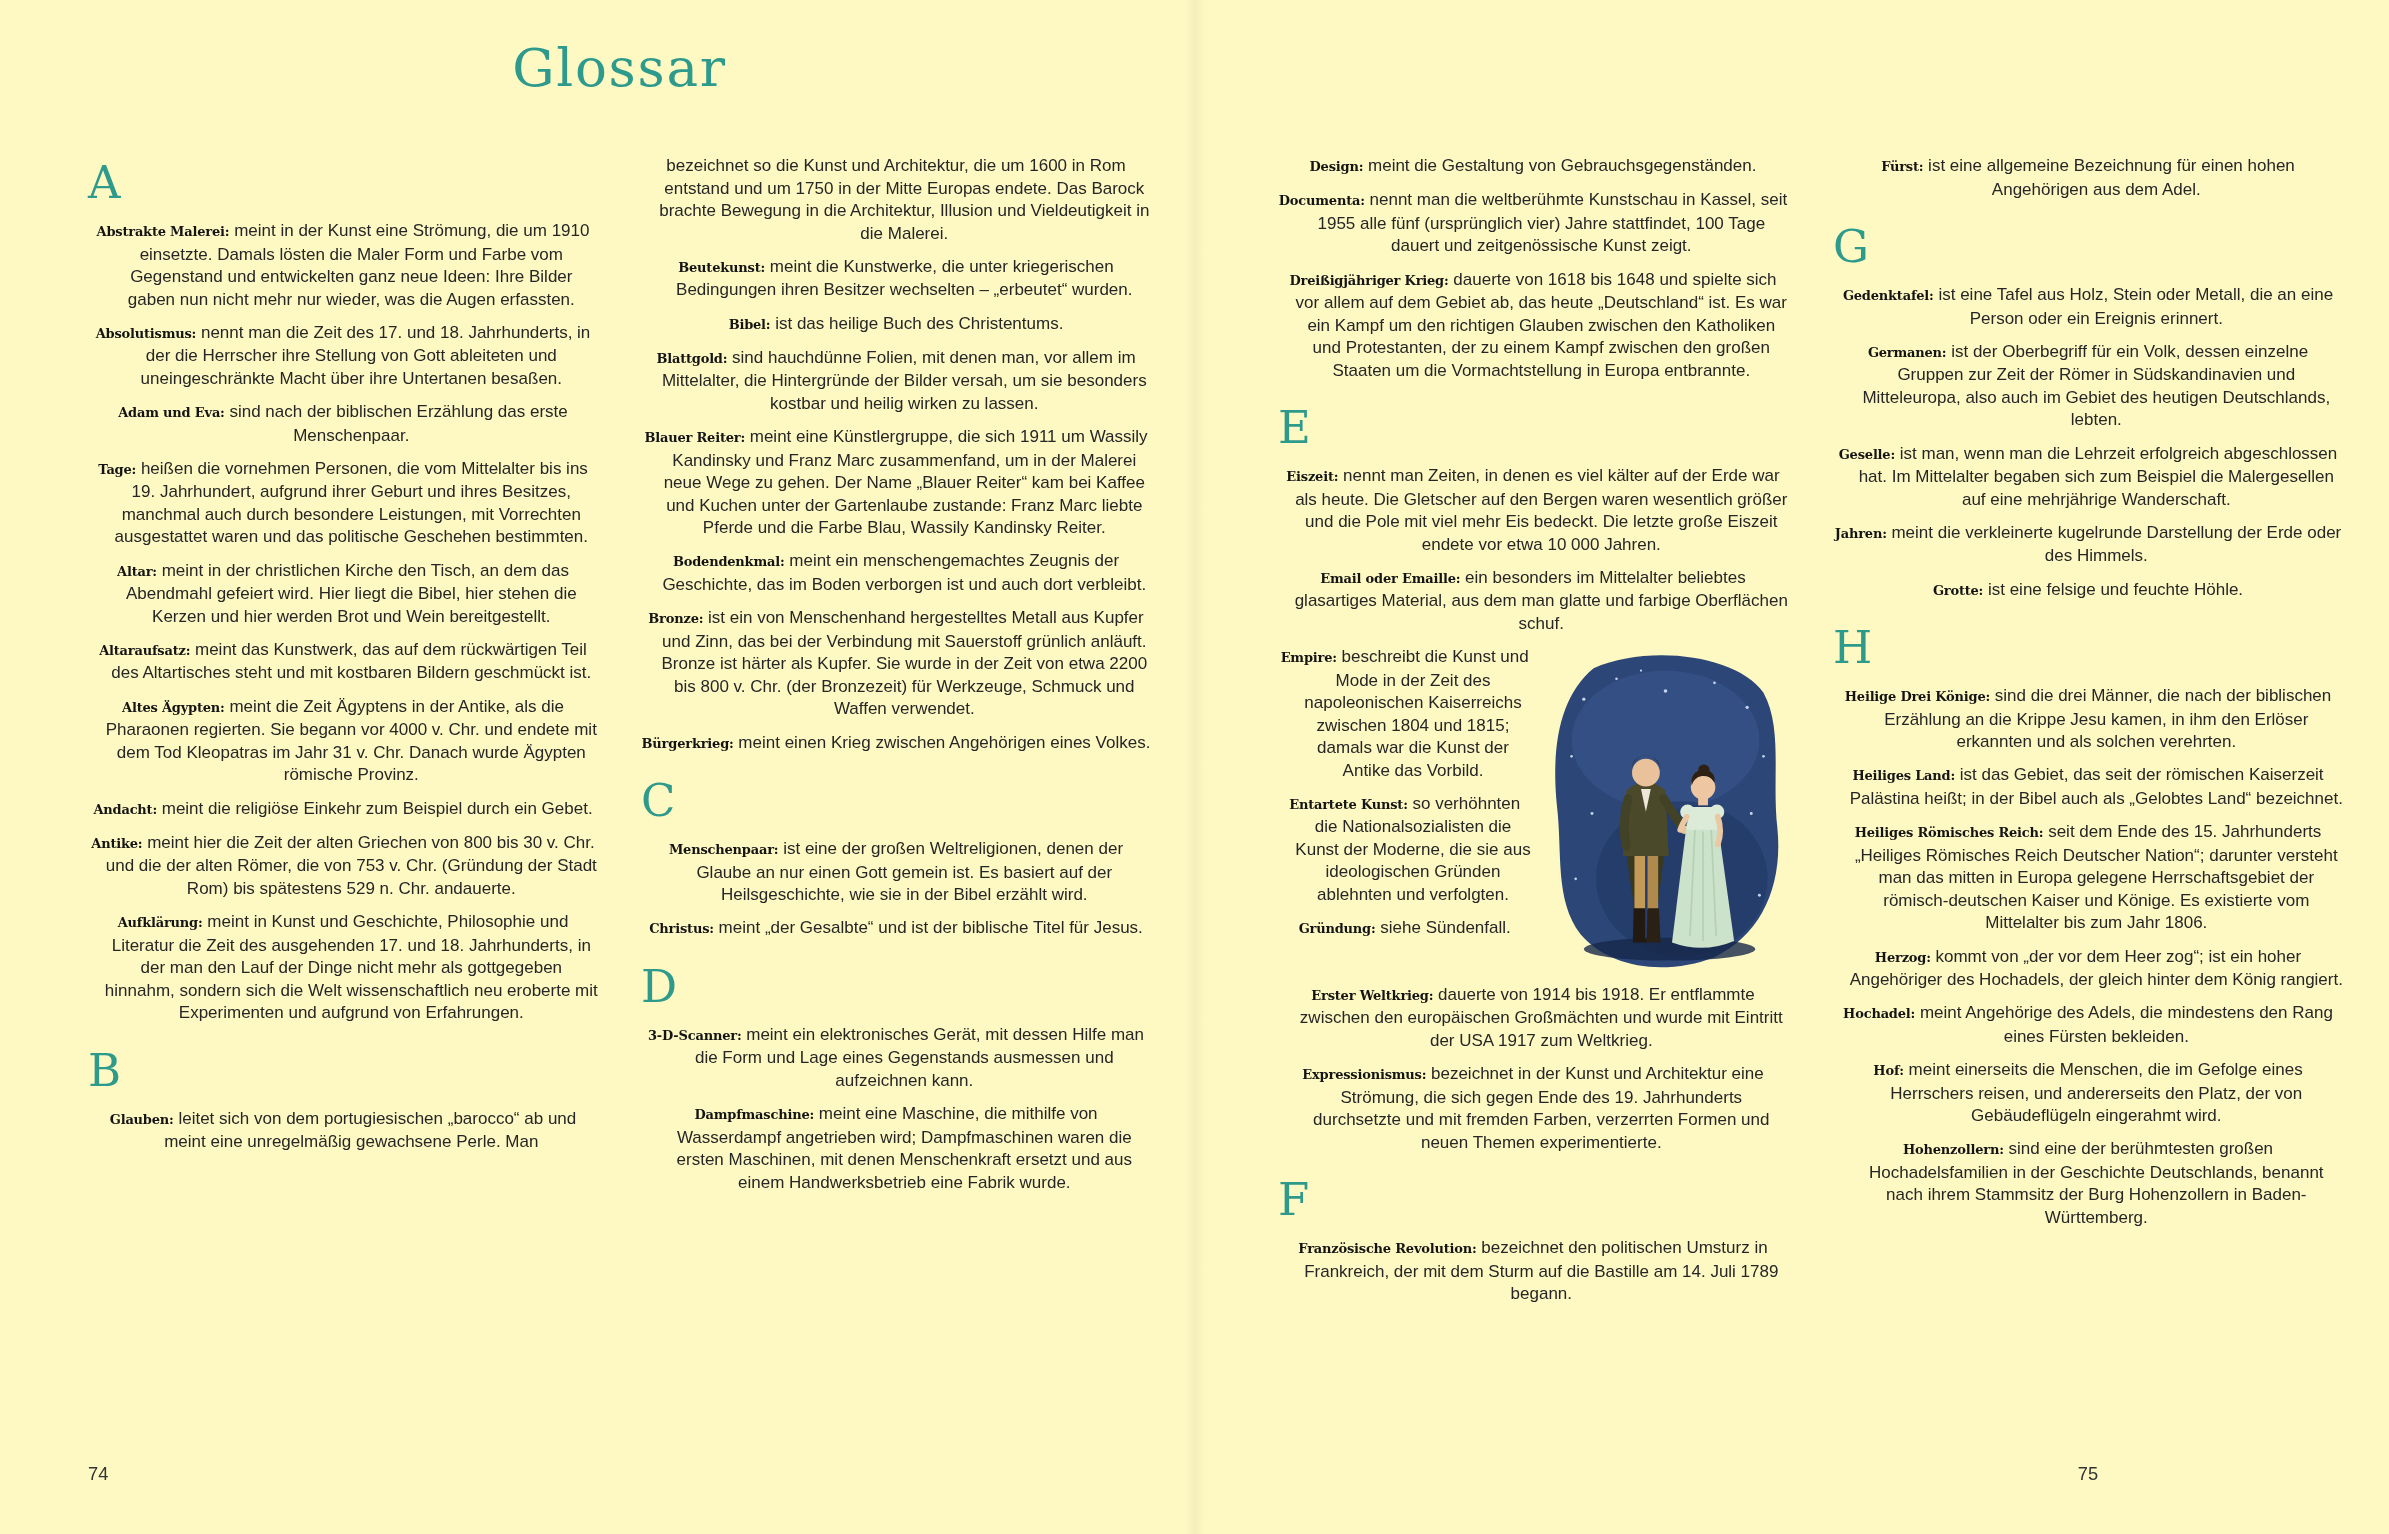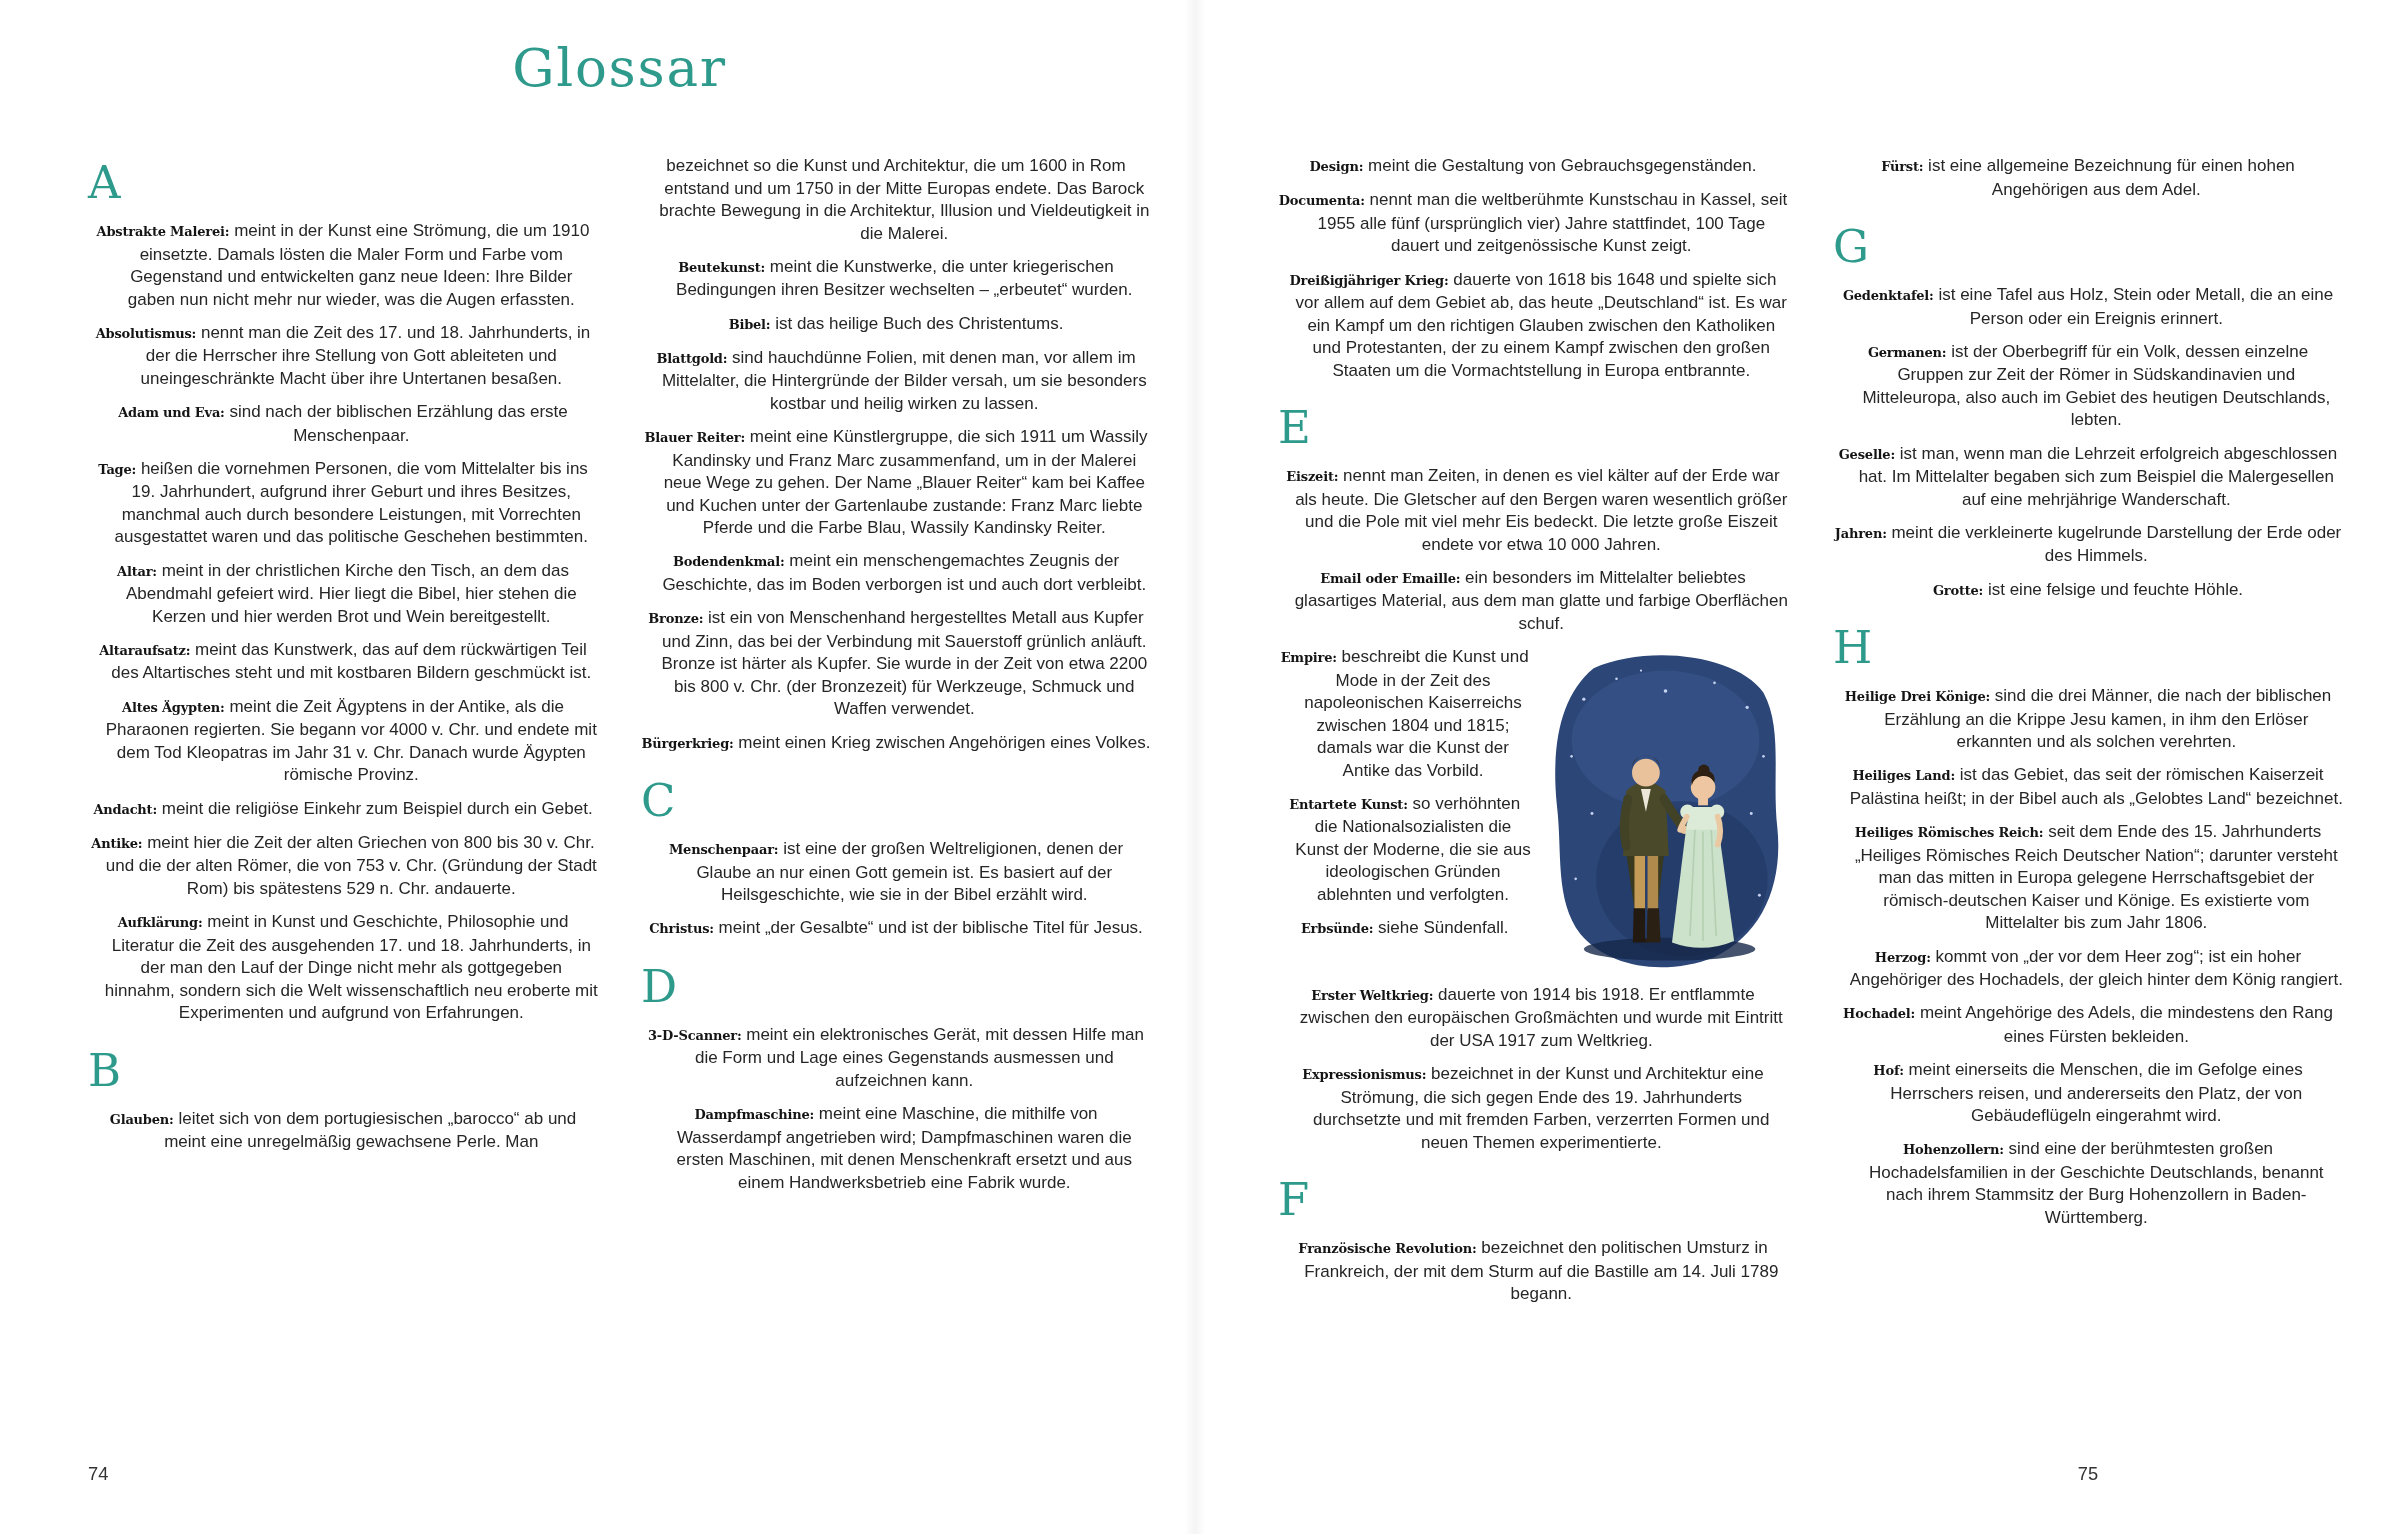--- a/index.html
+++ b/index.html
@@ -1,19 +1,19 @@
 <!DOCTYPE html>
 <html lang="de" style="--accent: #2E9A8C;font-size:13.3px"><head>
 <meta charset="utf-8">
 <style>
   :root { --accent:#2E9A8C; --ink:#262626; }
   * { box-sizing:border-box; }
   body { margin:0; background:#e9e9e7; }
   .spread {
-    position:relative; width:2389px; height:1534px; background:#ffffff;
+    position:relative; width:2389px; height:1534px; background:#fef9c3;
     font-family:"Liberation Sans", sans-serif; color:var(--ink); overflow:hidden;
   }
   .title {
     position:absolute; left:88px; top:37px; width:1063px; margin:0;
     text-align:center; font-family:"DejaVu Serif", serif; font-weight:400;
     font-size:53px; letter-spacing:1.7px; color:var(--accent);
   }
   .gutter {
     position:absolute; left:1185px; top:0; width:20px; height:100%;
     background:linear-gradient(90deg, rgba(0,0,0,0), rgba(0,0,0,0.045), rgba(0,0,0,0));
@@ -133,21 +133,21 @@
       <path d="M176,204 Q170,214 168,220" stroke="#eac8a2" stroke-width="7" fill="none" stroke-linecap="round"></path>
       <path d="M214,204 Q220,222 214,238" stroke="#eac8a2" stroke-width="7" fill="none" stroke-linecap="round"></path>
       <rect x="190" y="178" width="12" height="12" fill="#eec6a2"></rect>
       <circle cx="196" cy="168" r="15" fill="#eec6a2"></circle>
       <path d="M182,166 A15,15 0 0 1 210,162 Q212,148 196,146 Q180,148 182,166 Z" fill="#2e2012"></path>
       <circle cx="197" cy="147" r="7" fill="#2e2012"></circle>
     </g>
   </svg>
 <p class="entry"><span class="term">Empire:</span> beschreibt die Kunst und Mode in der Zeit des napoleonischen Kaiserreichs zwischen 1804 und 1815; damals war die Kunst der Antike das Vorbild.</p>
         <p class="entry"><span class="term">Entartete Kunst:</span> so verhöhnten die Nationalsozialisten die Kunst der Moderne, die sie aus ideologischen Gründen ablehnten und verfolgten.</p>
-        <p class="entry"><span class="term">Erbsünde:</span> siehe Sündenfall.</p>
+        <p class="entry"><span class="term">Gründung:</span> siehe Sündenfall.</p>
       </div>
       <p class="entry"><span class="term">Erster Weltkrieg:</span> dauerte von 1914 bis 1918. Er entflammte zwischen den europäischen Großmächten und wurde mit Eintritt der USA 1917 zum Weltkrieg.</p>
       <p class="entry"><span class="term">Expressionismus:</span> bezeichnet in der Kunst und Architektur eine Strömung, die sich gegen Ende des 19. Jahrhunderts durchsetzte und mit fremden Farben, verzerrten Formen und neuen Themen experimentierte.</p>
       <div class="letter">F</div>
       <p class="entry"><span class="term">Französische Revolution:</span> bezeichnet den politischen Umsturz in Frankreich, der mit dem Sturm auf die Bastille am 14. Juli 1789 begann.</p>
     </div>
   <div class="col col4">
       <p class="entry"><span class="term">Fürst:</span> ist eine allgemeine Bezeichnung für einen hohen Angehörigen aus dem Adel.</p>
       <div class="letter">G</div>
       <p class="entry"><span class="term">Gedenktafel:</span> ist eine Tafel aus Holz, Stein oder Metall, die an eine Person oder ein Ereignis erinnert.</p>

